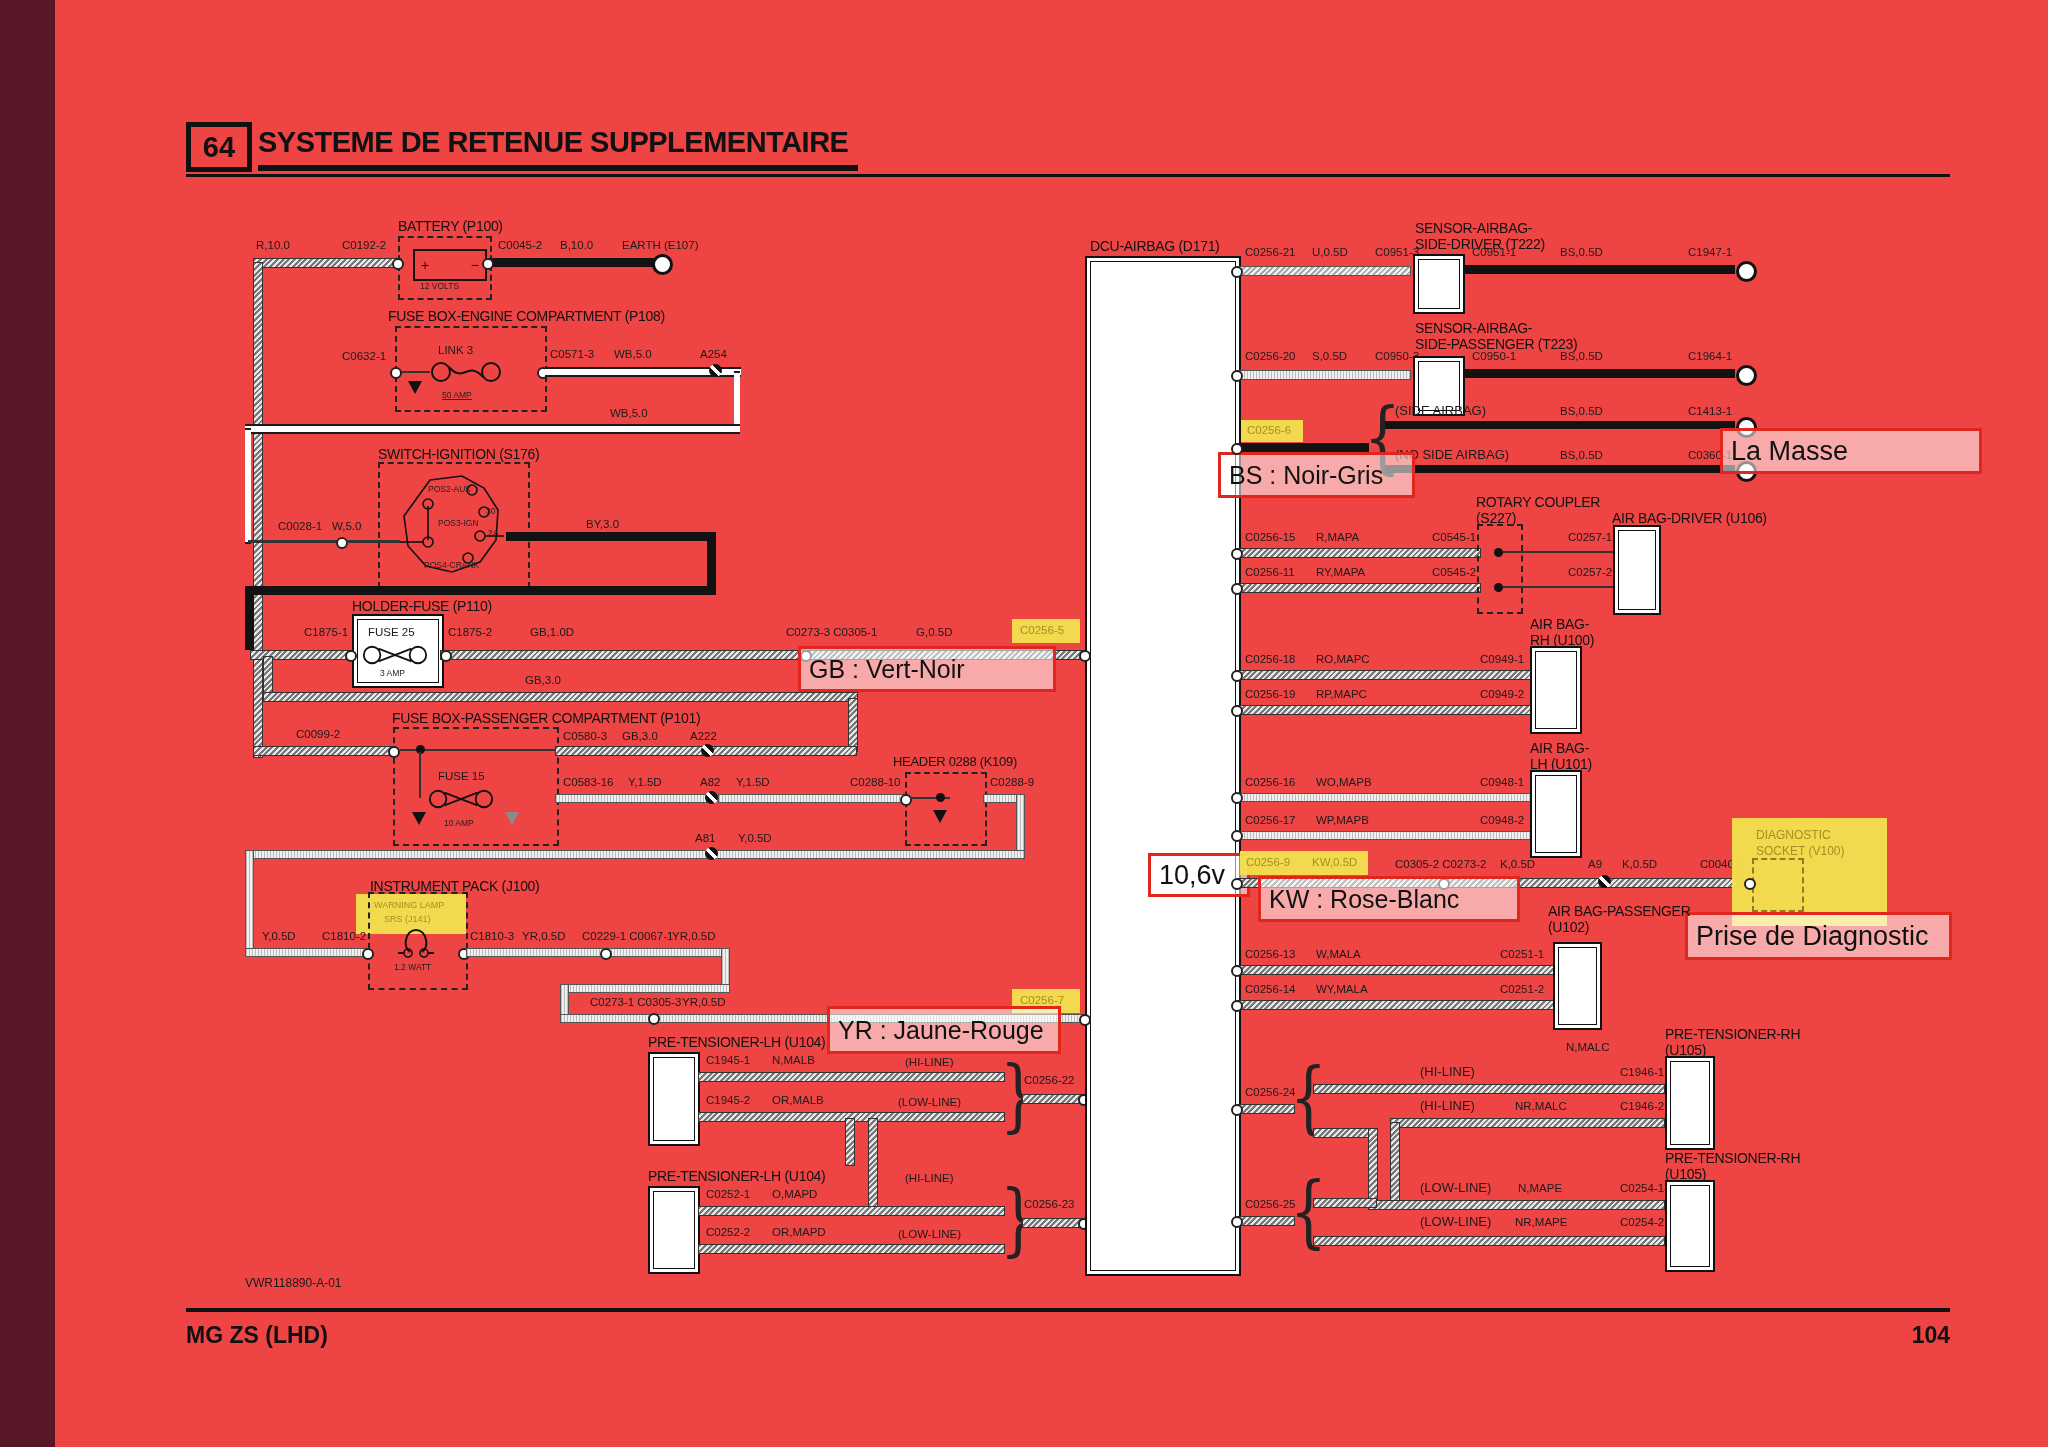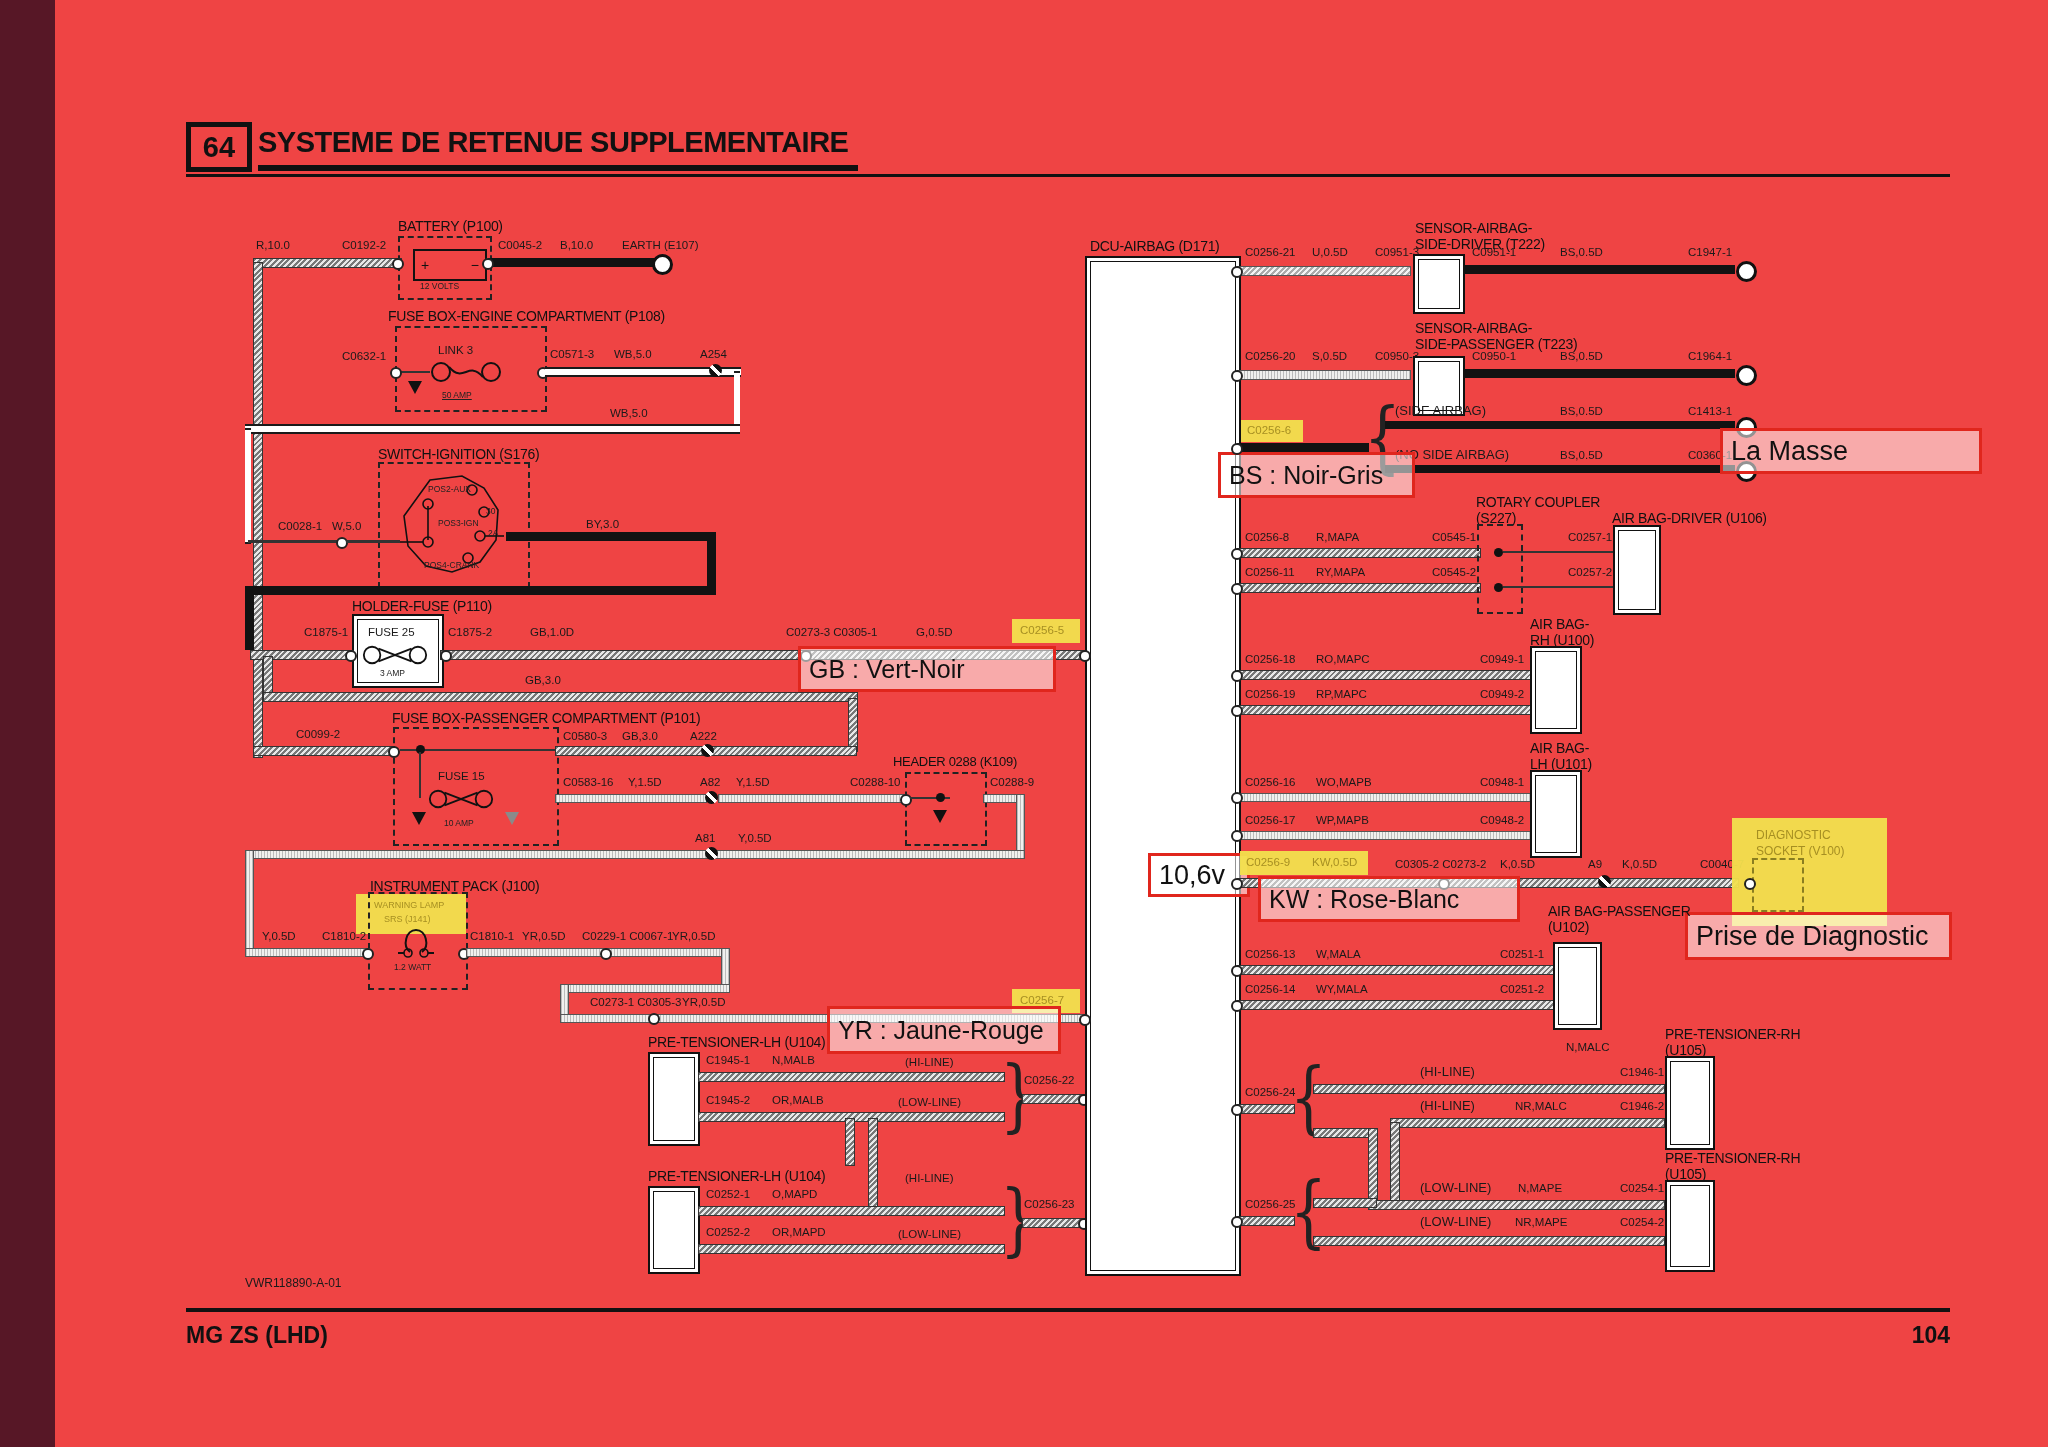--- a/index.html
+++ b/index.html
@@ -214,21 +214,21 @@
     <circle cx="26" cy="25" r="4" fill="none" stroke="#111" stroke-width="1.6"></circle>
     <line x1="0" y1="25" x2="6" y2="25" stroke="#111" stroke-width="2"></line>
     <line x1="30" y1="25" x2="36" y2="25" stroke="#111" stroke-width="2"></line>
   </svg>
   <i class="tn" style="left:394px;top:962px;">1.2 WATT</i>
   <i class="lb" style="left:262px;top:930px;">Y,0.5D</i>
   <i class="lb" style="left:322px;top:930px;">C1810-2</i>
   <div class="w wy" style="left:245px;top:948px;width:123px;height:7px;"></div>
   <div class="cn" style="left:362px;top:948px;"></div>
   <div class="cn" style="left:458px;top:948px;"></div>
-  <i class="lb" style="left:470px;top:930px;">C1810-1</i>
+  <i class="lb" style="left:470px;top:930px;">C1810-3</i>
   <i class="lb" style="left:522px;top:930px;">YR,0.5D</i>
   <i class="lb" style="left:582px;top:930px;">C0229-1 C0067-1</i>
   <i class="lb" style="left:672px;top:930px;">YR,0.5D</i>
   <div class="w wy" style="left:466px;top:948px;width:262px;height:7px;"></div>
   <div class="cn" style="left:600px;top:948px;"></div>
   <div class="w wy" style="left:721px;top:948px;width:7px;height:42px;"></div>
   <div class="w wy" style="left:560px;top:984px;width:168px;height:7px;"></div>
   <div class="w wy" style="left:560px;top:984px;width:7px;height:36px;"></div>
   <i class="lb" style="left:590px;top:996px;">C0273-1 C0305-3</i>
   <i class="lb" style="left:682px;top:996px;">YR,0.5D</i>
@@ -315,21 +315,21 @@
   <i class="lb" style="left:1560px;top:449px;">BS,0.5D</i>
   <i class="lb" style="left:1688px;top:449px;">C0360-1</i>
   <div class="w wk" style="left:1385px;top:465px;width:350px;height:8px;"></div>
   <div class="gnd" style="left:1736px;top:461px;"></div>
   <div class="red sm" style="left:1218px;top:452px;width:175px;height:40px;">BS : Noir-Gris</div>
   <div class="red" style="left:1720px;top:428px;width:240px;height:40px;">La Masse</div>
 
   <i class="ct" style="left:1476px;top:494px;">ROTARY COUPLER</i>
   <i class="ct" style="left:1476px;top:510px;">(S227)</i>
   <i class="ct" style="left:1612px;top:510px;">AIR BAG-DRIVER (U106)</i>
-  <i class="lb" style="left:1245px;top:531px;">C0256-8</i>
+  <i class="lb" style="left:1245px;top:531px;">C0256-15</i>
   <i class="lb" style="left:1316px;top:531px;">R,MAPA</i>
   <i class="lb" style="left:1432px;top:531px;">C0545-1</i>
   <div class="w wh" style="left:1237px;top:548px;width:242px;height:8px;"></div>
   <i class="lb" style="left:1245px;top:566px;">C0256-11</i>
   <i class="lb" style="left:1316px;top:566px;">RY,MAPA</i>
   <i class="lb" style="left:1432px;top:566px;">C0545-2</i>
   <div class="w wh" style="left:1237px;top:583px;width:242px;height:8px;"></div>
   <div class="bx-d" style="left:1477px;top:524px;width:42px;height:86px;"></div>
   <div class="abs" style="left:1494px;top:548px;width:9px;height:9px;background:#111;border-radius:50%;"></div>
   <div class="abs" style="left:1494px;top:583px;width:9px;height:9px;background:#111;border-radius:50%;"></div>

